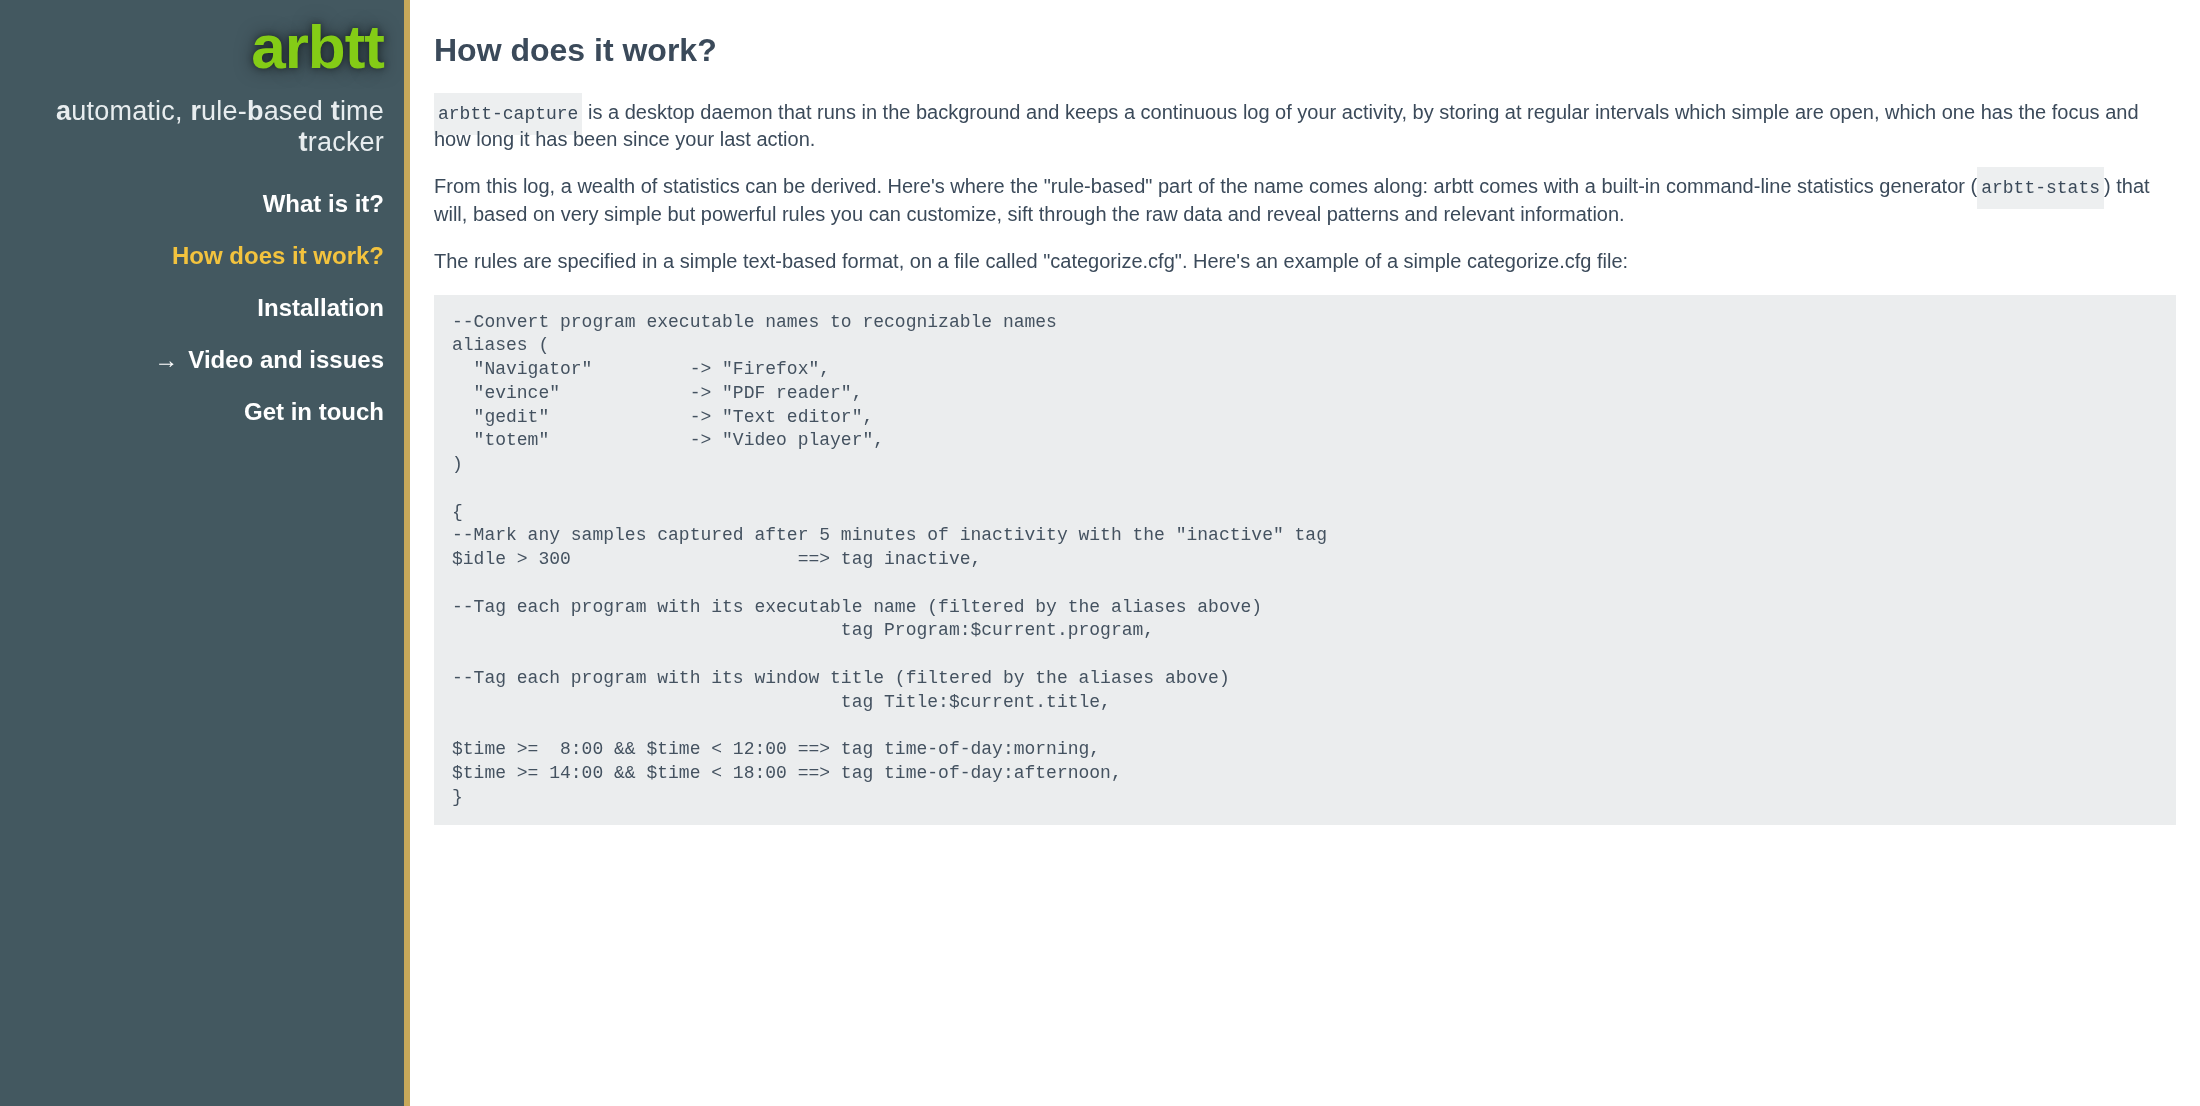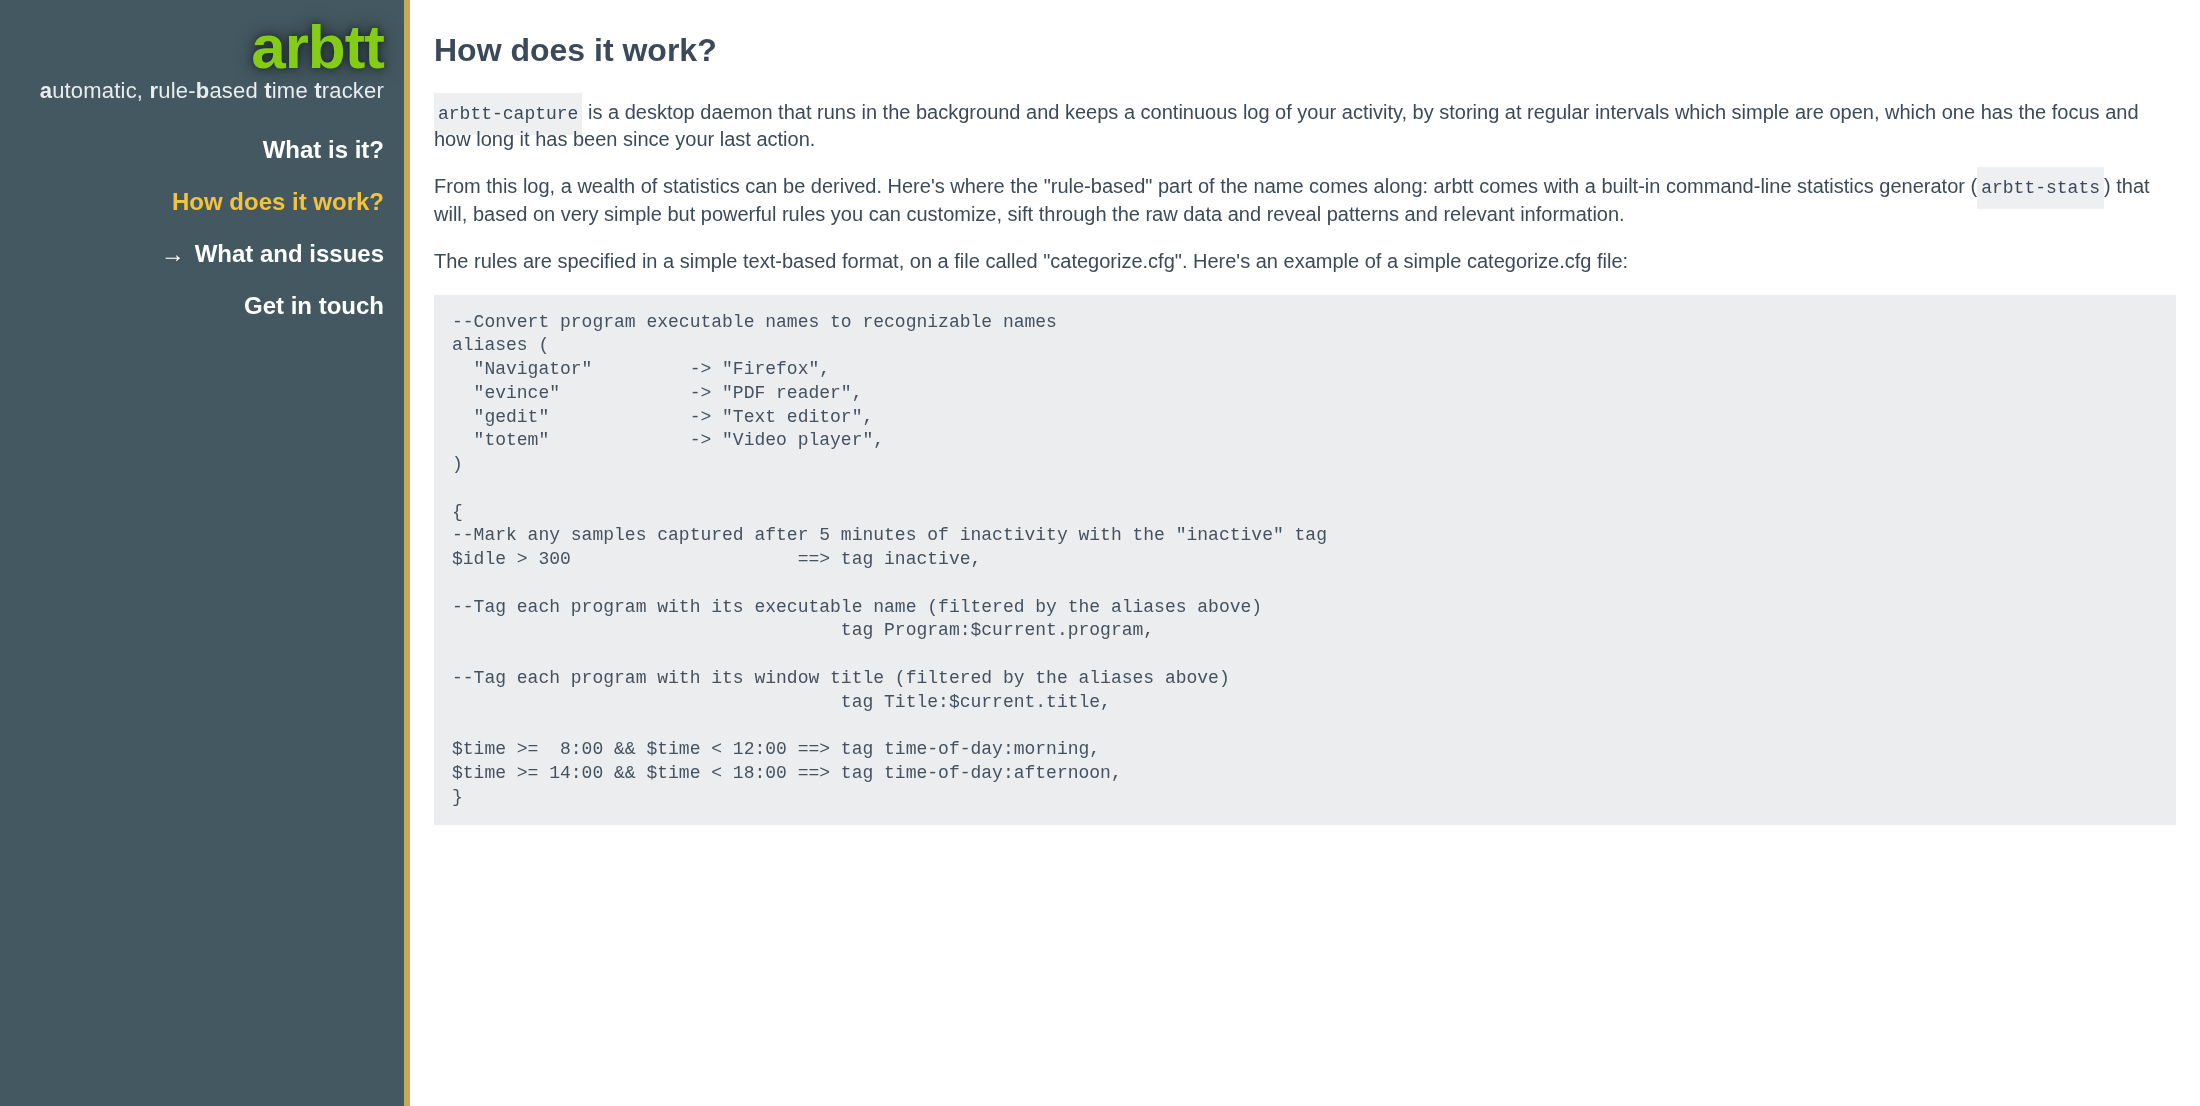--- a/index.html
+++ b/index.html
@@ -23,21 +23,22 @@
     font-weight: 800;
     color: #84cc16;
     letter-spacing: -1px;
     line-height: 1;
     text-shadow: 0 0 18px rgba(0,0,0,0.55), 0 0 6px rgba(0,0,0,0.4);
     margin-right: 6px;
     margin-top: 4px;
   }
   .tagline {
     color: #e8edef;
-    font-size: 22px;
+    font-size: 27px;
+    margin-top: 18px;
     margin-bottom: 32px;
     margin-right: 6px;
     font-weight: 400;
     letter-spacing: 0.2px;
   }
   .tagline b { font-weight: 700; }
   .nav-item {
     display: block;
     font-size: 24px;
     font-weight: 700;
@@ -99,21 +100,24 @@
   </div>
 
   <nav>
     <a class="nav-item">
       <span>What is it?</span>
     </a>
     <a class="nav-item active">
       <span>How does it work?</span>
     </a>
     <a class="nav-item">
-      <span class="arrow">→</span><span>What and issues</span>
+      <span>Installation</span>
+    </a>
+    <a class="nav-item">
+      <span class="arrow">→</span><span>Video and issues</span>
     </a>
     <a class="nav-item">
       <span>Get in touch</span>
     </a>
   </nav>
 </aside>
 
 <main class="main">
   <h1 class="page-title">How does it work?</h1>
 

